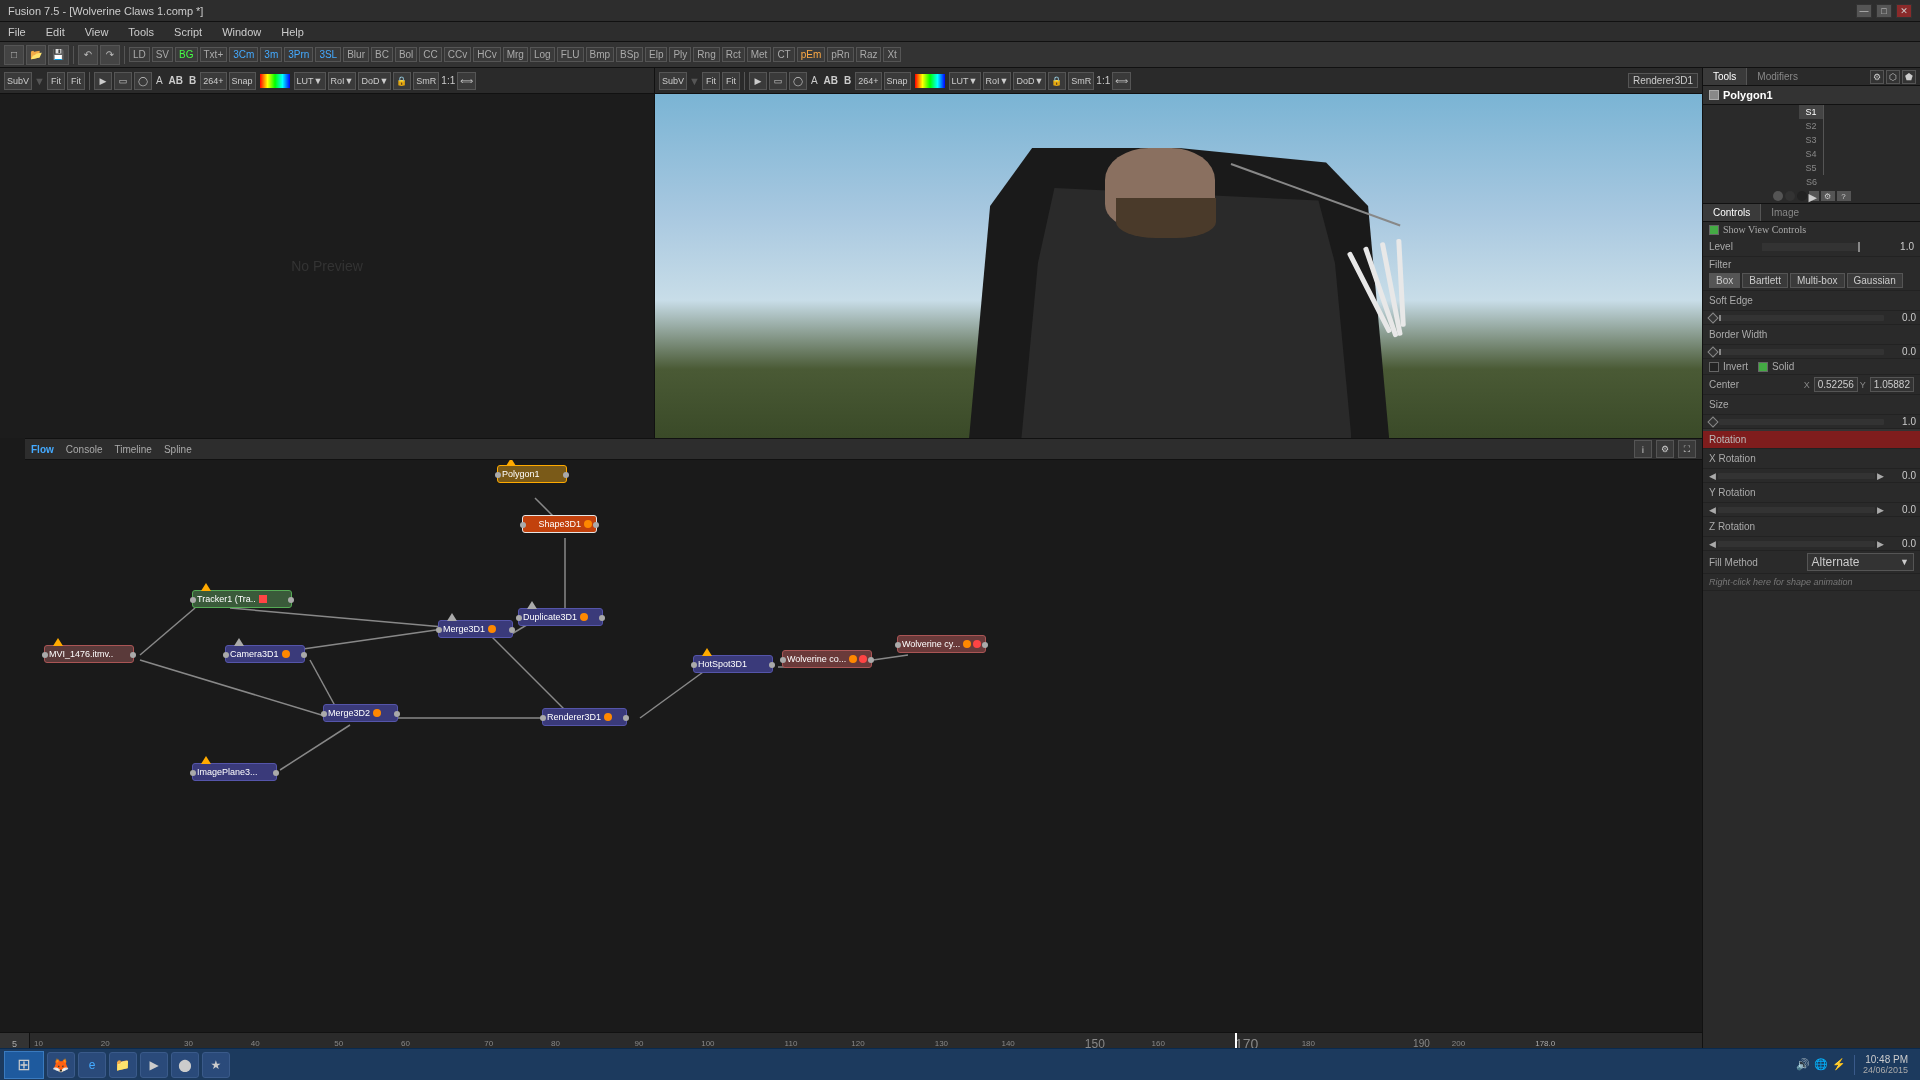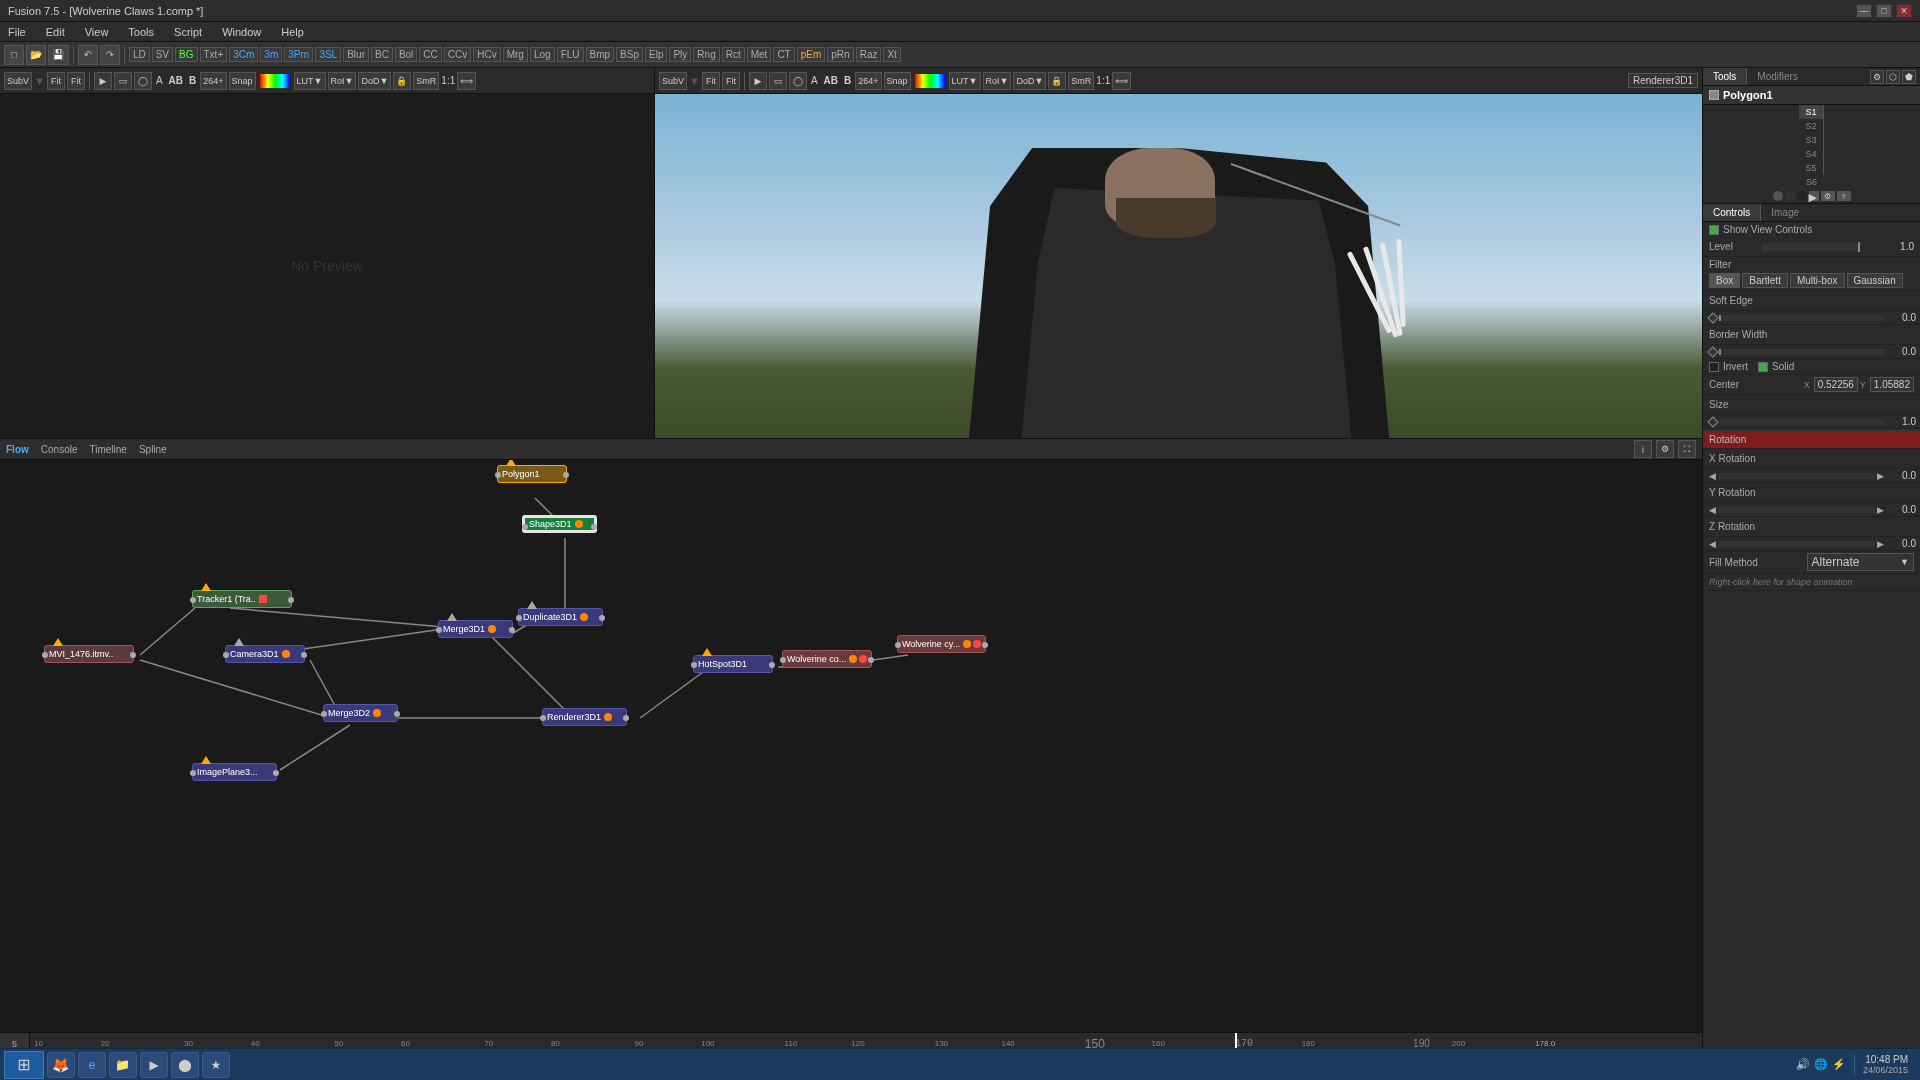--- a/index.html
+++ b/index.html
@@ -281,21 +281,21 @@
           </div>
 
           <div style="position:absolute; top:20%; left:55%; width:180px; height:2px; background:#888; transform:rotate(20deg); transform-origin:left center;"></div>
         </div>
       </div>
 
     </div>
 
     <div style="flex:1; display:flex; flex-direction:column;">
 
-      <div style="height:22px; background:#2d2d2d; display:flex; align-items:center; padding:0 6px; gap:4px; border-top:1px solid #111; border-bottom:1px solid #111;">
+      <div style="height:22px; background:#2d2d2d; display:flex; align-items:center; padding:0 6px; gap:4px; border-top:1px solid #111; border-bottom:1px solid #111;margin-left:25px;">
         <span style="color:#4af; font-size:10px; cursor:pointer; font-weight:bold;">Flow</span>
         <span style="color:#aaa; font-size:10px; cursor:pointer; margin-left:8px;">Console</span>
         <span style="color:#aaa; font-size:10px; cursor:pointer; margin-left:8px;">Timeline</span>
         <span style="color:#aaa; font-size:10px; cursor:pointer; margin-left:8px;">Spline</span>
         <div style="flex:1;"></div>
         <div class="view-btn">ℹ</div>
         <div class="view-btn">⚙</div>
         <div class="view-btn">⛶</div>
       </div>
 
@@ -332,21 +332,21 @@
           <line x1="275" y1="193" x2="450" y2="168" stroke="#888" stroke-width="1.5"></line>
         </svg>
 
         <div class="node-display" style="left:497px; top:5px; background:#7a5a18; border:1px solid #fa0; min-width:70px;">
           <div style="position:absolute; top:-8px; left:8px; width:0;height:0;border-left:5px solid transparent;border-right:5px solid transparent;border-bottom:8px solid #fa0;"></div>
           <div class="node-input"></div>
           <span style="font-size:9px; color:#fff;">Polygon1</span>
           <div class="node-output"></div>
         </div>
 
-        <div class="node-display" style="left:522px; top:55px; background:#15803d; border:3px solid #e5e5e5; min-width:75px;">
+        <div class="node-display" style="left:522px; top:55px; background:#c2410c; border:1px solid #e5e5e5; min-width:75px;justify-content:flex-end;">
           <div class="node-input"></div>
           <span style="font-size:9px; color:#fff;">Shape3D1</span>
           <div style="width:8px;height:8px;border-radius:50%;background:#f80;margin-left:3px;"></div>
           <div class="node-output"></div>
         </div>
 
         <div class="node-display" style="left:518px; top:148px; background:#3a3a7a; border:1px solid #55a; min-width:85px;">
           <div style="position:absolute; top:-8px; left:8px; width:0;height:0;border-left:5px solid transparent;border-right:5px solid transparent;border-bottom:8px solid #aaa;"></div>
           <div class="node-input"></div>
           <span style="font-size:9px; color:#fff;">Duplicate3D1</span>
@@ -451,21 +451,21 @@
             <span style="font-size:8px;color:#888; position:absolute; left:27%;">70</span>
             <span style="font-size:8px;color:#888; position:absolute; left:31%;">80</span>
             <span style="font-size:8px;color:#888; position:absolute; left:36%;">90</span>
             <span style="font-size:8px;color:#888; position:absolute; left:40%;">100</span>
             <span style="font-size:8px;color:#888; position:absolute; left:45%;">110</span>
             <span style="font-size:8px;color:#888; position:absolute; left:49%;">120</span>
             <span style="font-size:8px;color:#888; position:absolute; left:54%;">130</span>
             <span style="font-size:8px;color:#888; position:absolute; left:58%;">140</span>
             <span style="font-size:12px;color:#888; position:absolute; left:63%;">150</span>
             <span style="font-size:8px;color:#888; position:absolute; left:67%;">160</span>
-            <span style="font-size:10px;color:#888; position:absolute; left:72%;font-family:Liberation Mono, monospace;">170</span>
+            <span style="font-size:14px;color:#888; position:absolute; left:72%;">170</span>
             <span style="font-size:8px;color:#888; position:absolute; left:76%;">180</span>
             <span style="font-size:10px;color:#888; position:absolute; left:81%;margin-left:28px;">190</span>
             <span style="font-size:8px;color:#888; position:absolute; left:85%;">200</span>
             <span style="font-size:8px;color:#aaa; position:absolute; left:90%;">178.0</span>
           </div>
 
           <div style="position:absolute; top:0; left:72%; width:2px; height:100%; background:#fff; pointer-events:none;"></div>
         </div>
       </div>
 
@@ -533,21 +533,21 @@
       </div>
     </div>
 
     <div style="display:flex; background:#2a2a2a; border-bottom:1px solid #111;">
       <div style="padding:3px 10px; background:#3a3a3a; color:#fff; font-size:10px; border-right:1px solid #555; cursor:pointer;">Controls</div>
       <div style="padding:3px 10px; color:#888; font-size:10px; cursor:pointer;">Image</div>
     </div>
 
     <div class="props-checkbox">
       <div class="props-check checked"></div>
-      <span style="color:#aaa; font-size:10px;">Show View Controls</span>
+      <span style="color:#aaa; font-size:10px;font-family:Liberation Serif, serif;">Show View Controls</span>
     </div>
 
     <div class="props-row">
       <span class="props-label">Level</span>
       <div style="flex:2; height:8px; background:#333; position:relative; margin:0 4px; cursor:pointer;">
         <div style="position:absolute; right:0; top:-1px; width:2px; height:10px; background:#888;"></div>
       </div>
       <span class="props-value">1.0</span>
     </div>
 

